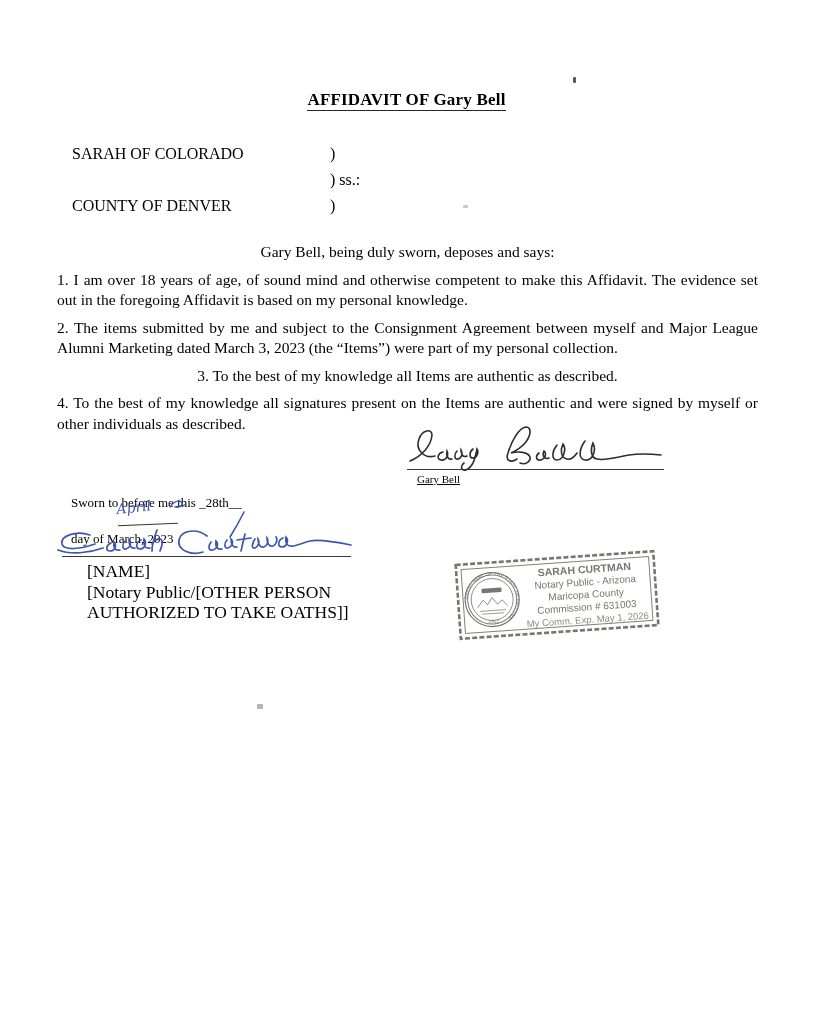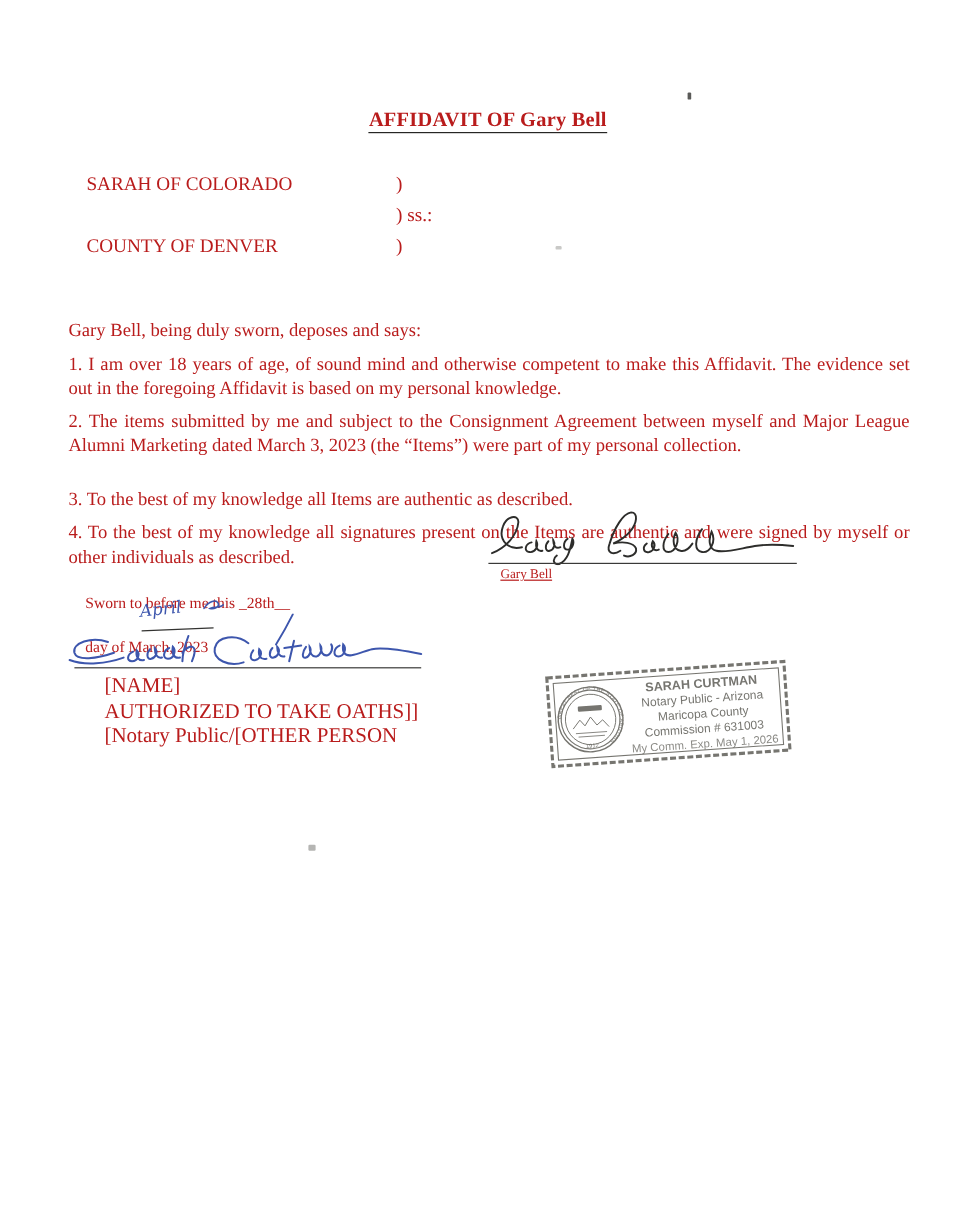--- a/index.html
+++ b/index.html
@@ -3,21 +3,21 @@
 <meta charset="utf-8">
 <style>
   * { margin: 0; padding: 0; box-sizing: border-box; }
   html, body { background: #ffffff; }
   .page {
     position: relative;
     width: 813px;
     height: 1024px;
     background: #ffffff;
     font-family: "Liberation Serif", serif;
-    color: #b91c1c;
+    color: #000000;
     overflow: hidden;
   }
   .abs { position: absolute; }
   .title {
     top: 90px; left: 0; width: 813px;
     text-align: center;
     font-size: 17px;
     font-weight: bold;
     letter-spacing: 0.2px;
   }
@@ -25,21 +25,21 @@
     border-bottom: 1.6px solid #262624;
     padding-bottom: 1px;
   }
   .venue { font-size: 16px; }
   .bodytext {
     top: 242px; left: 57px; width: 701px;
     font-size: 15.5px;
     line-height: 20.5px;
   }
   .bodytext p { margin: 0 0 7px 0; text-align: justify; }
-  .bodytext p.noj { text-align: left; margin-top: 24px; }
+  .bodytext p.noj { text-align: center; }
   .sigline {
     height: 0;
     border-top: 1.5px solid #3a3a38;
   }
   .printedname { font-size: 11px; text-decoration: underline; }
   .jurat { font-size: 13px; line-height: 20px; }
   .strike {
     height: 0;
     border-top: 1.9px solid #333331;
     transform: rotate(-2.5deg);
@@ -118,22 +118,22 @@
       <path d="M173,14 C170,17 170,23 174,22 C178,21 180,16 177,13 C177,18 179,22 183,21"></path>
       <path d="M191,8 L187,25 M183,14 L197,12"></path>
       <path d="M201,13 C198,17 197,23 201,22 C204,21 206,16 204,13 C204,18 206,22 210,21 C213,20 215,15 213,12 C213,17 215,21 219,20 C222,19 224,14 222,11"></path>
       <path d="M229,12 C224,14 223,21 228,21 C233,21 235,14 232,11 C231,17 233,21 239,20 C245,19 251,16 256,15 C266,13 282,16 297,19"></path>
     </g>
   </svg>
   <div class="abs sigline" style="left:62px; top:556px; width:289px;"></div>
 
   <div class="abs notaryblock" style="left:71px; top:561px;">
     <div>[NAME]</div>
+    <div>[Notary Public/[OTHER PERSON</div>
     <div>AUTHORIZED TO TAKE OATHS]]</div>
-    <div>[Notary Public/[OTHER PERSON</div>
   </div>
 
   <div class="abs stamp">
     <svg width="202" height="78" viewBox="0 0 202 78">
       <g stroke="#6b6a64" fill="none">
         <rect x="2" y="2" width="198" height="74" stroke-width="2.6" stroke-dasharray="5 2.2"></rect>
         <rect x="7" y="7" width="188" height="64" stroke-width="0.9"></rect>
 
         <g>
           <circle cx="36" cy="39" r="27" stroke-width="1.2"></circle>

